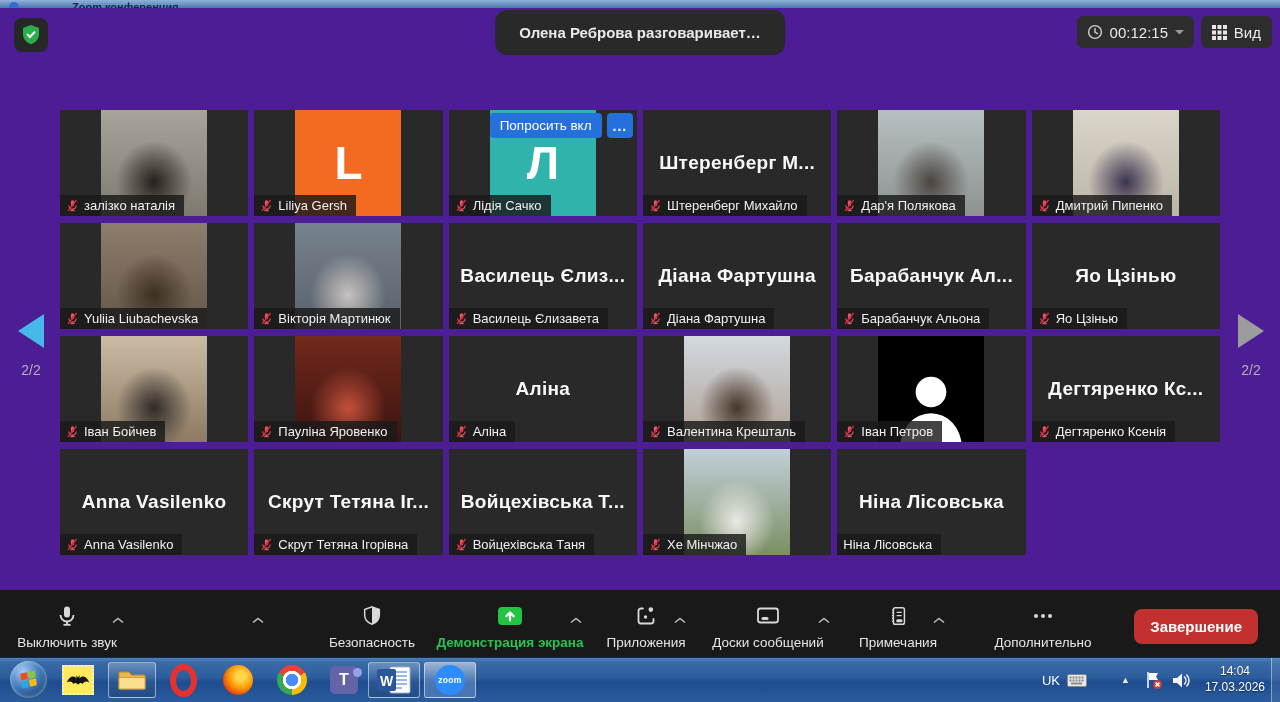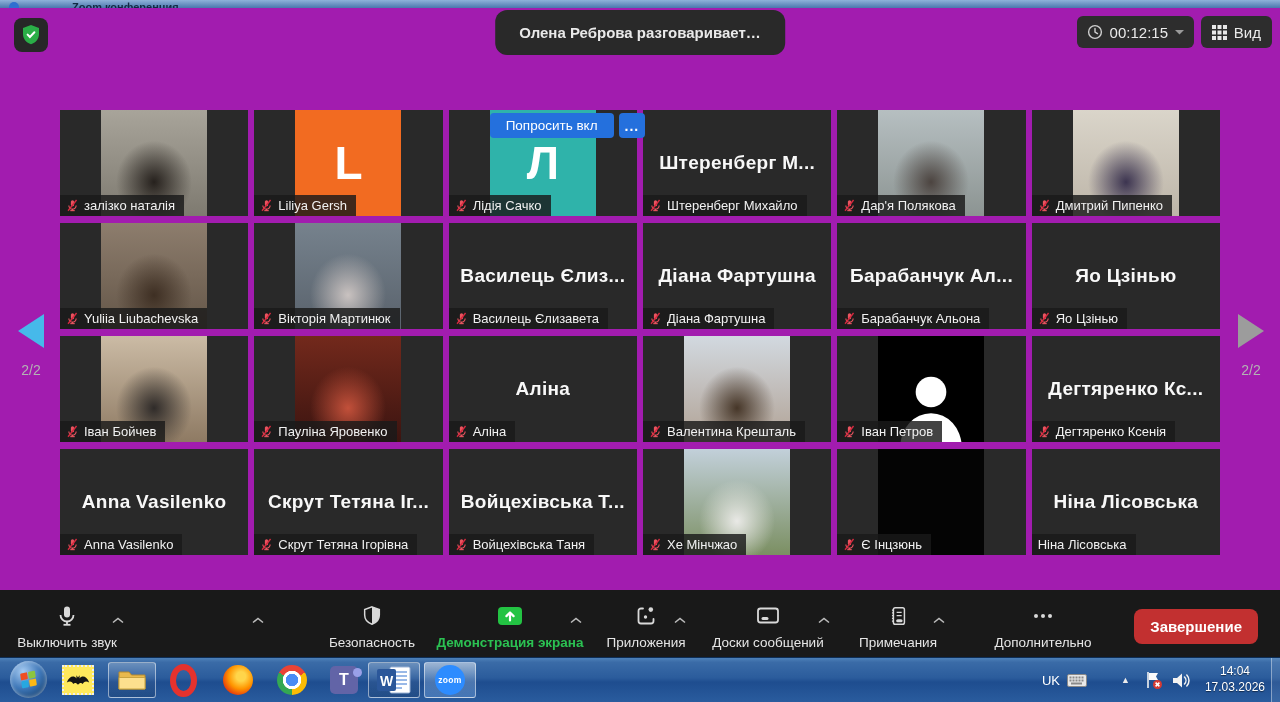--- a/index.html
+++ b/index.html
@@ -6,21 +6,21 @@
   .screen{position:relative;width:1280px;height:702px;background:#1a1a1a;overflow:hidden;
           font-family:"Liberation Sans",sans-serif;-webkit-font-smoothing:antialiased;}
 
   
   .titlebar{position:absolute;top:0;left:0;right:0;height:8px;
             background:linear-gradient(#8fb2d9,#4a77ad);overflow:hidden;}
   .tb-ico{position:absolute;left:9px;top:2px;width:10px;height:10px;border-radius:50%;background:#2f6fd0;}
   .tb-text{position:absolute;left:72px;top:1px;font-size:11px;font-weight:700;color:#122a44;}
 
   
-  .app{position:absolute;top:8px;left:0;right:0;bottom:44px;background:#a21caf;}
+  .app{position:absolute;top:8px;left:0;right:0;bottom:44px;background:#4c1d95;}
 
   .security-badge{position:absolute;left:14px;top:10px;width:34px;height:34px;border-radius:8px;
                   background:#272727;display:flex;align-items:center;justify-content:center;}
   .banner{position:absolute;left:50%;top:2px;transform:translateX(-50%);background:#292929;
           border-radius:12px;padding:14px 24px;font-size:15px;font-weight:600;color:#e9e9e9;white-space:nowrap;}
   .timer-chip{position:absolute;right:86px;top:8px;height:32px;display:flex;align-items:center;gap:7px;
               background:#2d2d2d;border-radius:6px;padding:0 10px;color:#eaeaea;font-size:15px;}
   .view-btn{position:absolute;right:8px;top:8px;height:32px;display:flex;align-items:center;gap:7px;
             background:#2d2d2d;border-radius:6px;padding:0 11px;color:#eaeaea;font-size:15px;}
 
@@ -42,21 +42,21 @@
                  overflow:hidden;padding:0 3px;}
   .media.sil{background:#000;display:flex;align-items:flex-end;justify-content:center;overflow:hidden;}
   .media.sil svg{width:80px;height:96px;margin-bottom:-16px;}
   .media.blackfeed{background:#040404;}
   .name-tag{position:absolute;left:0;bottom:0;max-width:100%;display:flex;align-items:center;gap:5px;
             background:rgba(26,26,26,.82);padding:3px 9px 3px 6px;font-size:13px;color:#f1f1f1;
             white-space:nowrap;overflow:hidden;z-index:3;box-sizing:border-box;}
   .name-tag .mic-muted{width:13px;height:13px;flex:none;}
   .tile-overlay{position:absolute;top:3px;left:41px;right:4px;display:none;gap:5px;z-index:4;}
   .ask-btn{background:#2470dd;color:#fff;border:none;border-radius:4px;font-size:13.5px;
-           padding:5px 16px;font-family:inherit;white-space:nowrap;}
+           padding:5px 10px;font-family:inherit;white-space:nowrap;}
   .more-btn{background:#2470dd;color:#fff;border:none;border-radius:4px;width:30px;
             font-weight:700;font-size:14px;letter-spacing:1px;}
 
   
   .toolbar{position:absolute;left:0;right:0;bottom:0;height:68px;background:#191919;}
   .tool{position:absolute;bottom:8px;display:flex;flex-direction:column;align-items:center;gap:5px;
         color:#e6e6e6;font-size:13.5px;cursor:default;}
   .tool .ticon{height:28px;display:flex;align-items:center;}
   .tool.share .tlabel{color:#2bc152;font-weight:700;}
   .chev{position:absolute;top:20px;}
@@ -487,34 +487,20 @@
         <rect x="6" y="1.5" width="4" height="7.5" rx="2" fill="#ea5560"></rect>
         <path d="M3.5 8a4.5 4.5 0 009 0" stroke="#ea5560" stroke-width="1.4" fill="none"></path>
         <line x1="8" y1="12.3" x2="8" y2="14" stroke="#ea5560" stroke-width="1.4"></line>
         <line x1="5.3" y1="14.3" x2="10.7" y2="14.3" stroke="#ea5560" stroke-width="1.4"></line>
         <line x1="2.5" y1="14.5" x2="13" y2="1.2" stroke="#d7293f" stroke-width="1.7"></line>
       </svg>
       <span class="pname">Хе Мінчжао</span>
     </div>
   </div>
 
-  <div class="tile">
-    <div class="media feed blackfeed"></div>
-
-    <div class="name-tag">
-      <svg class="mic-muted" viewBox="0 0 16 16">
-        <rect x="6" y="1.5" width="4" height="7.5" rx="2" fill="#ea5560"></rect>
-        <path d="M3.5 8a4.5 4.5 0 009 0" stroke="#ea5560" stroke-width="1.4" fill="none"></path>
-        <line x1="8" y1="12.3" x2="8" y2="14" stroke="#ea5560" stroke-width="1.4"></line>
-        <line x1="5.3" y1="14.3" x2="10.7" y2="14.3" stroke="#ea5560" stroke-width="1.4"></line>
-        <line x1="2.5" y1="14.5" x2="13" y2="1.2" stroke="#d7293f" stroke-width="1.7"></line>
-      </svg>
-      <span class="pname">Є Інцзюнь</span>
-    </div>
-  </div>
 
   <div class="tile">
     <div class="media bigname">Ніна Лісовська</div>
 
     <div class="name-tag">
 
       <span class="pname">Ніна Лісовська</span>
     </div>
   </div>
 </div>

